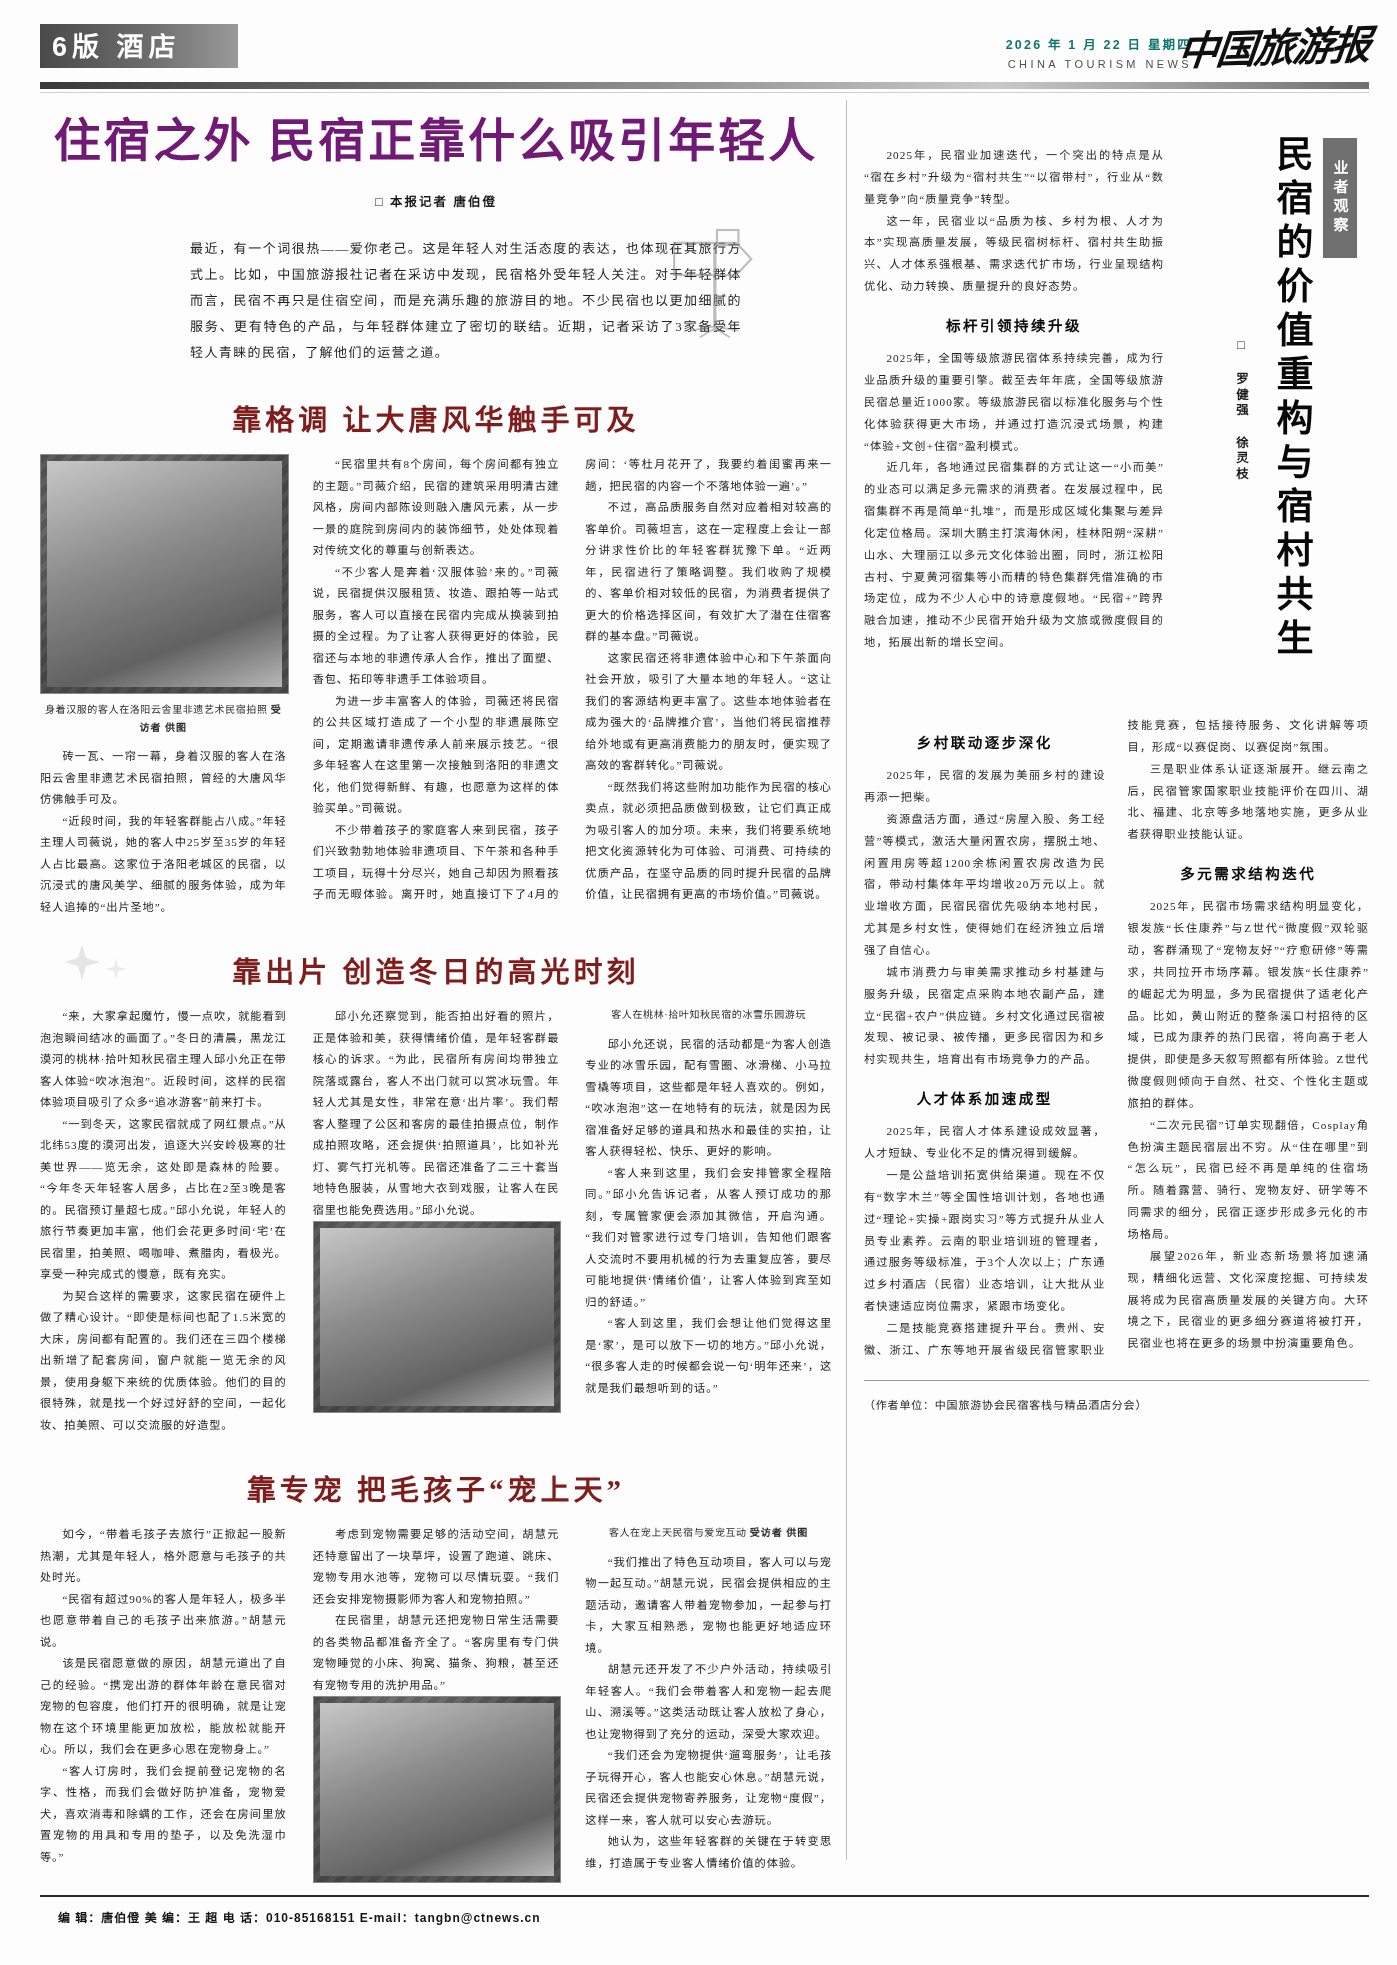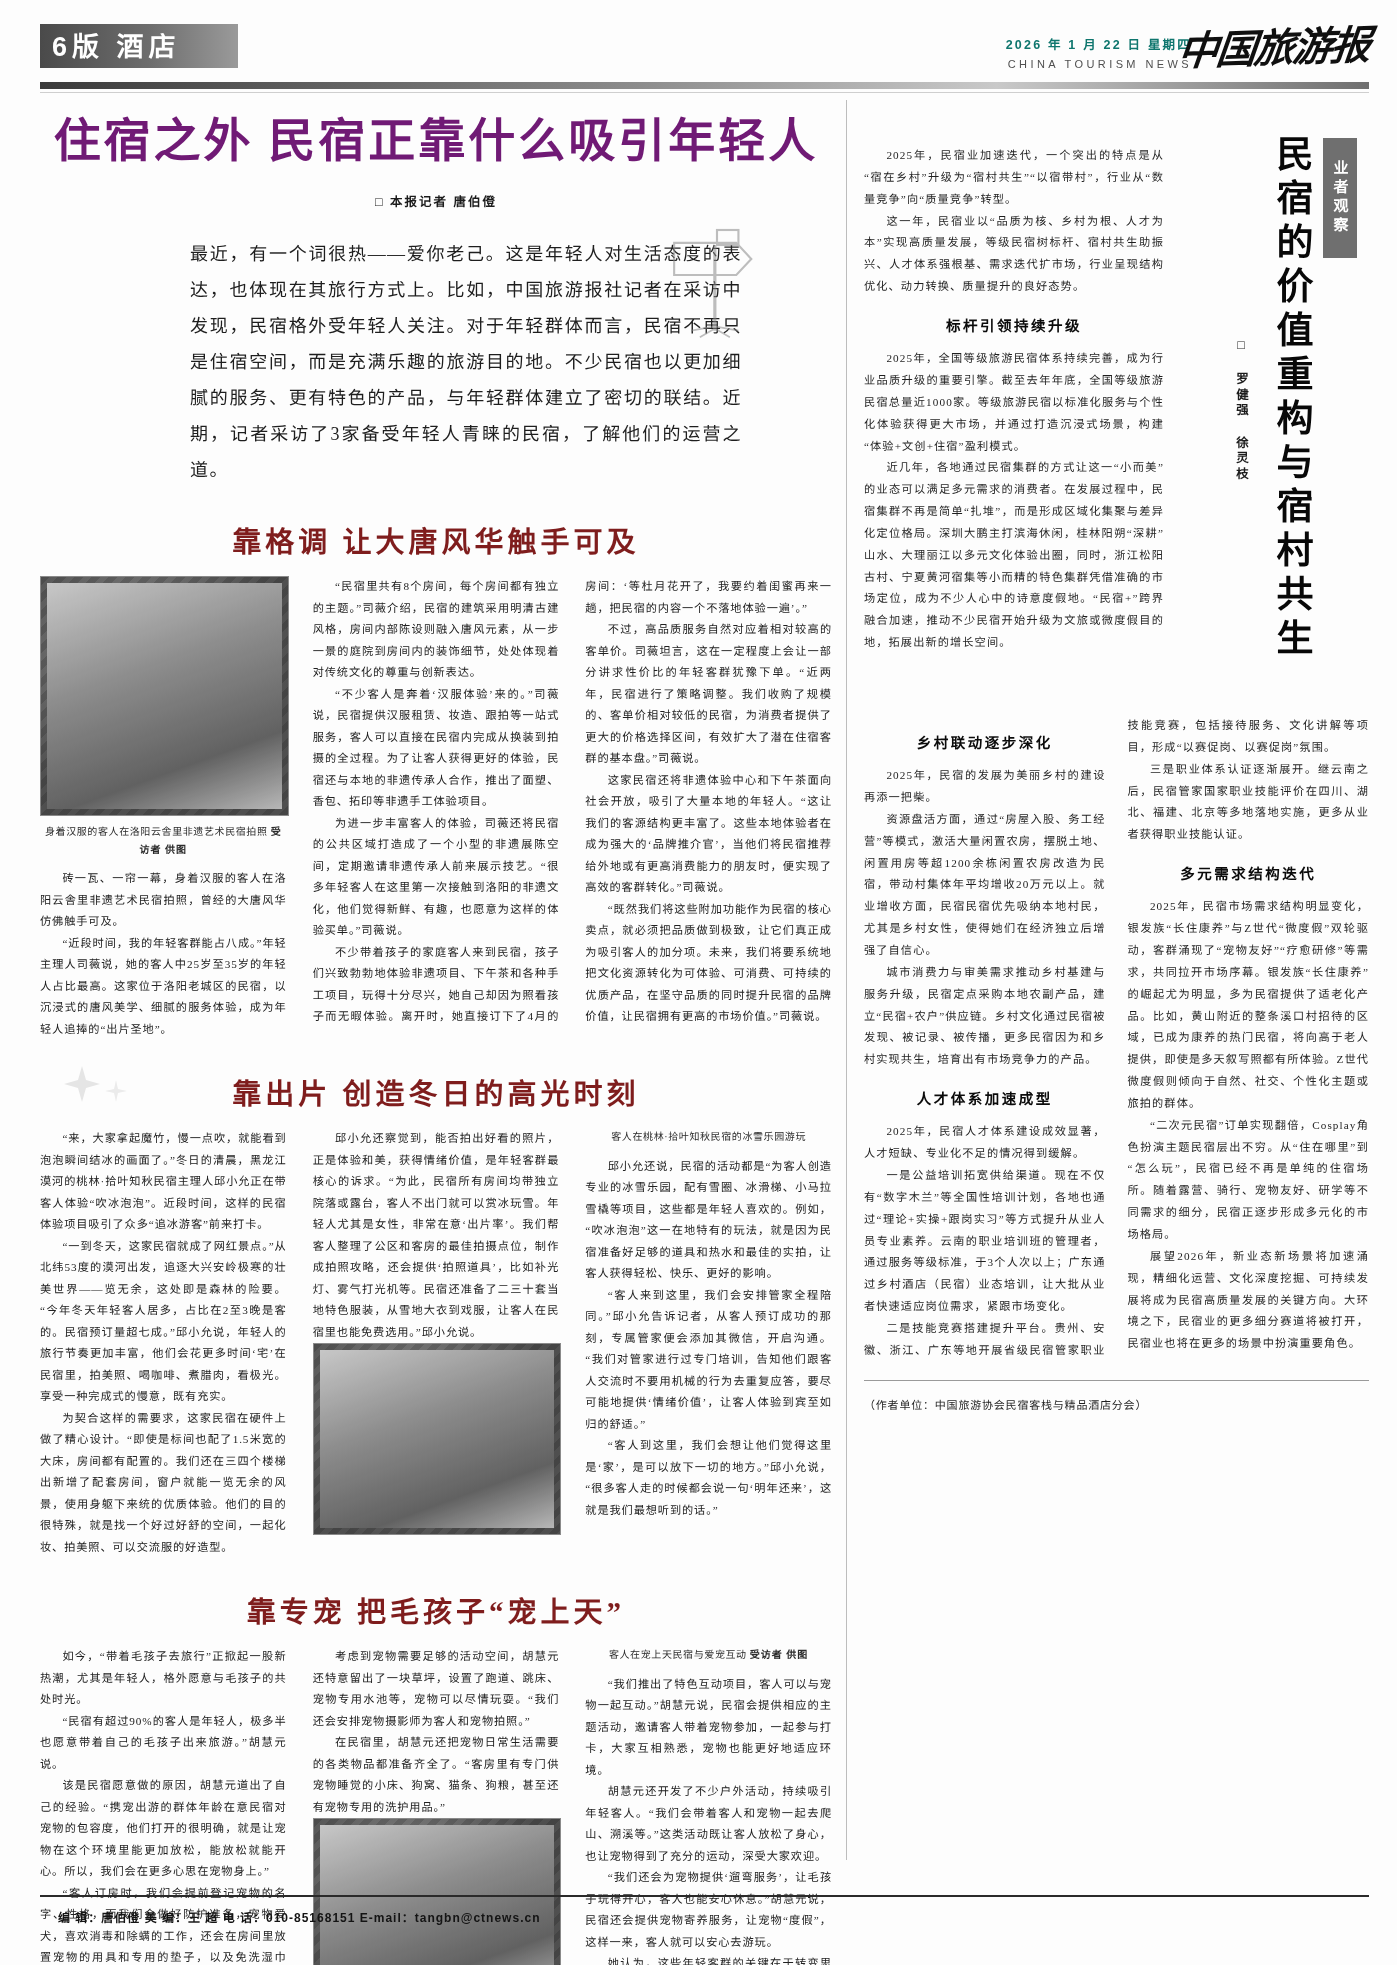--- a/index.html
+++ b/index.html
@@ -59,21 +59,21 @@
     text-align:center;font-size:47px;font-weight:bold;letter-spacing:3px;
     margin:14px 0 0 0;color:#701a75;
     font-family:"Liberation Serif","DejaVu Serif",serif;
     line-height:1.18;
   }
   .byline{
     text-align:center;font-size:12.5px;margin-top:22px;letter-spacing:2px;
     font-family:"Liberation Sans","DejaVu Sans",sans-serif;font-weight:bold;color:#1b1b1b;
   }
   .lead{
-    margin:26px 90px 0 150px;font-size:18px;line-height:2.0;
+    margin:26px 90px 0 150px;font-size:13px;line-height:2.0;
     text-align:justify;letter-spacing:1.4px;color:#1e1e1e;
   }
 
   .signpost{
     position:absolute;right:50px;top:100px;width:130px;height:150px;opacity:.55;
   }
 
   
   .sec-head{
     text-align:center;font-size:29px;font-weight:bold;letter-spacing:4px;

